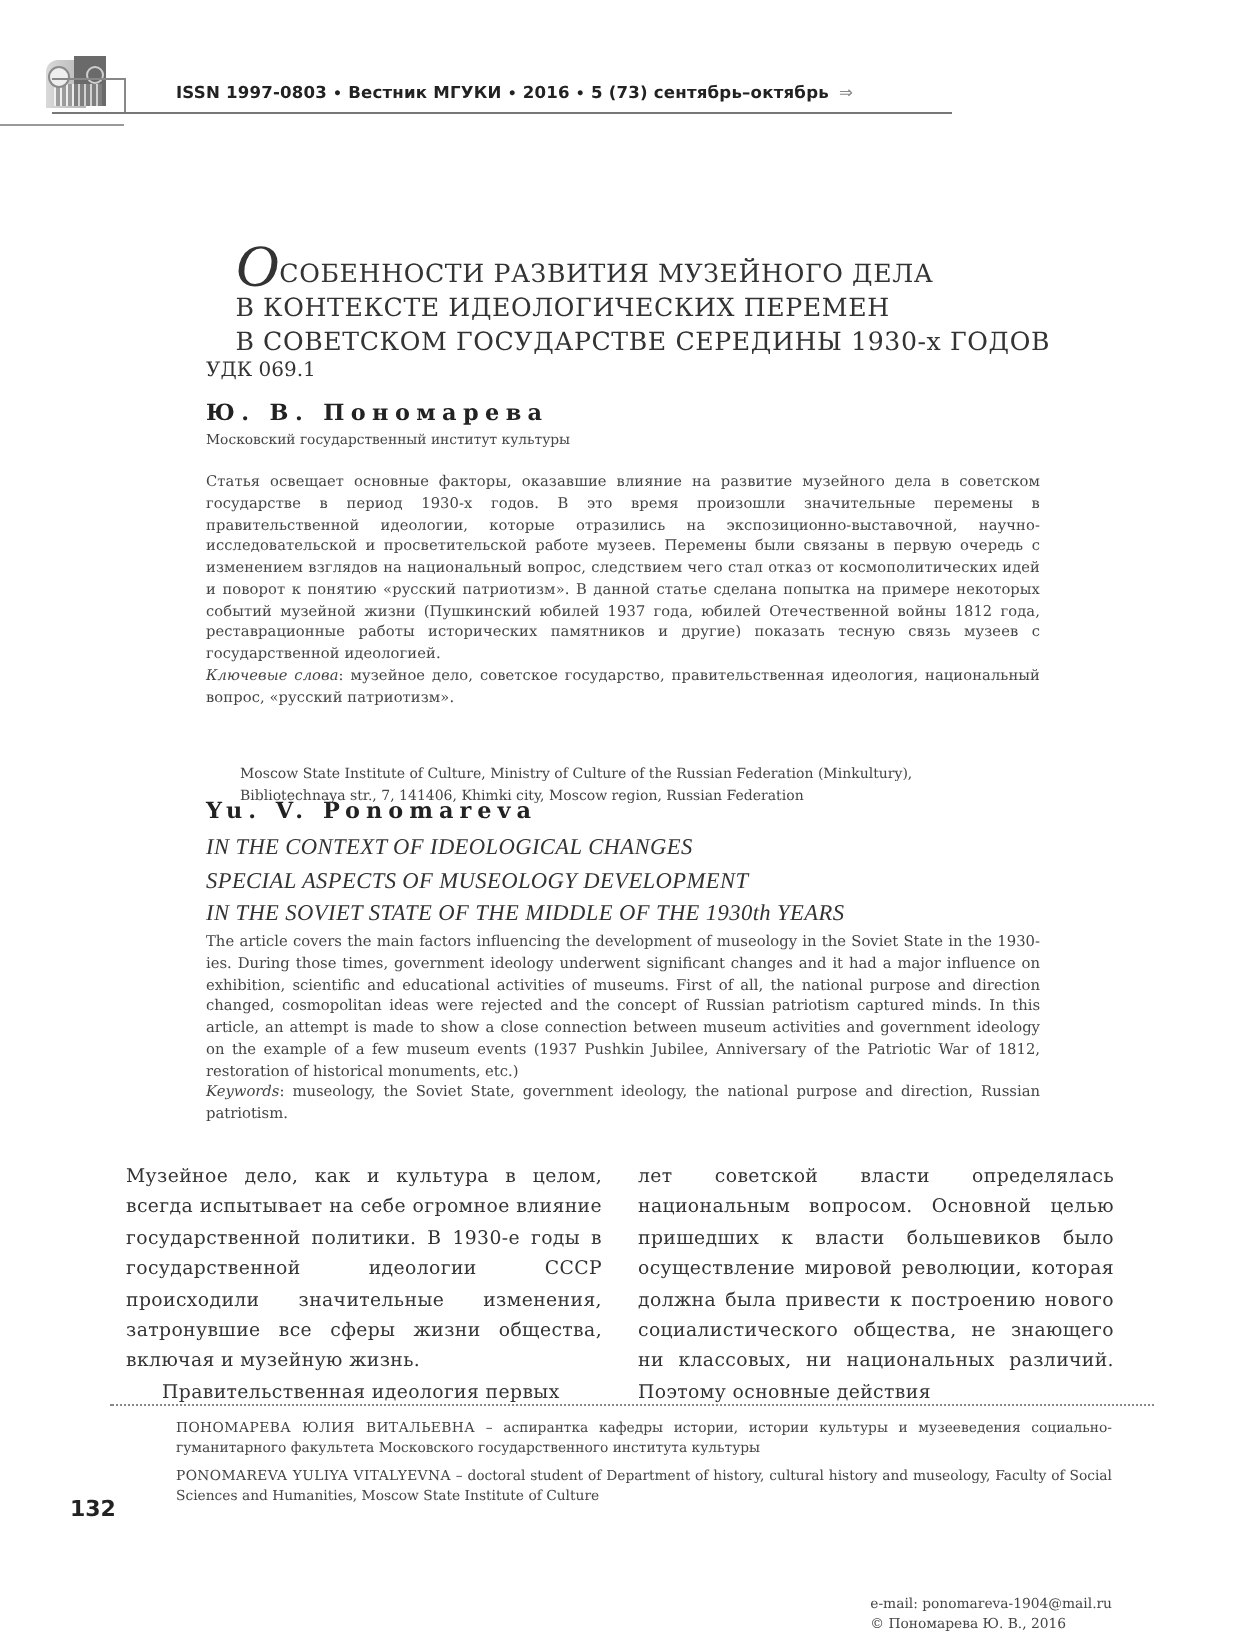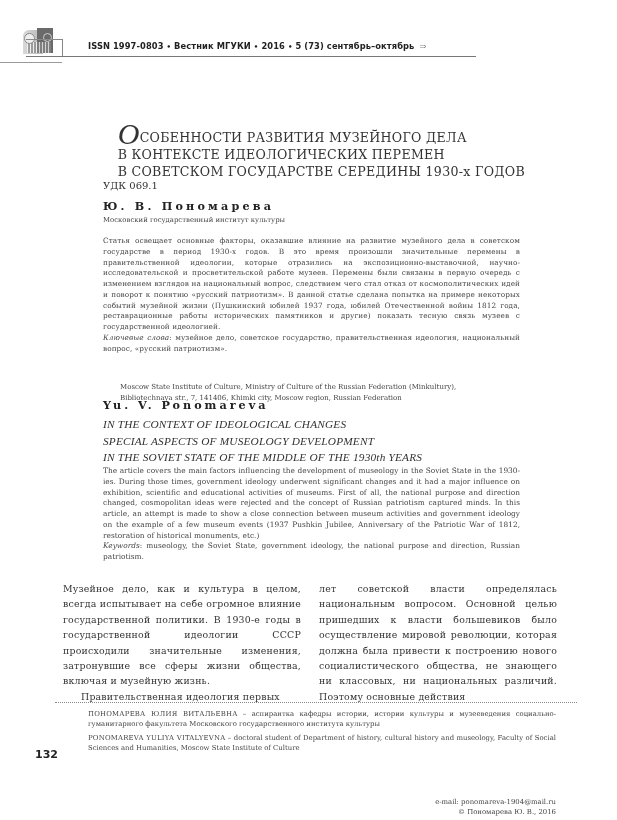--- a/index.html
+++ b/index.html
@@ -41,21 +41,21 @@
   .col-right { left: 319px; }
   .col p { margin: 0; }
   .col .indent { text-indent: 18px; }
 
   .dotted-rule { position: absolute; left: 55px; top: 702px; width: 522px; border-top: 1px dotted #888; }
 
   .footnotes { position: absolute; left: 88px; top: 709px; width: 468px; font-size: 6.9px; line-height: 10.3px; color: #444; }
   .footnotes p { margin: 0 0 3px 0; text-align: justify; }
   .footnotes .name { letter-spacing: 0.2px; }
   .page-number { position: absolute; left: 35px; top: 738px; font-family: "DejaVu Sans", "Liberation Sans", sans-serif; font-weight: bold; font-size: 11px; color: #222; margin-top: 10px; }
-  .contact { position: absolute; right: 61px; top: 797px; text-align: right; font-size: 6.9px; line-height: 10px; color: #444; }
+  .contact { position: absolute; right: 61px; top: 797px; text-align: left; font-size: 6.9px; line-height: 10px; color: #444; }
 </style>
 </head>
 <body>
 
 <div class="logo">
   <div class="col-light"></div>
   <div class="col-dark"></div>
   <div class="flutes"></div>
   <div class="scroll-l"></div>
   <div class="scroll-r"></div>

